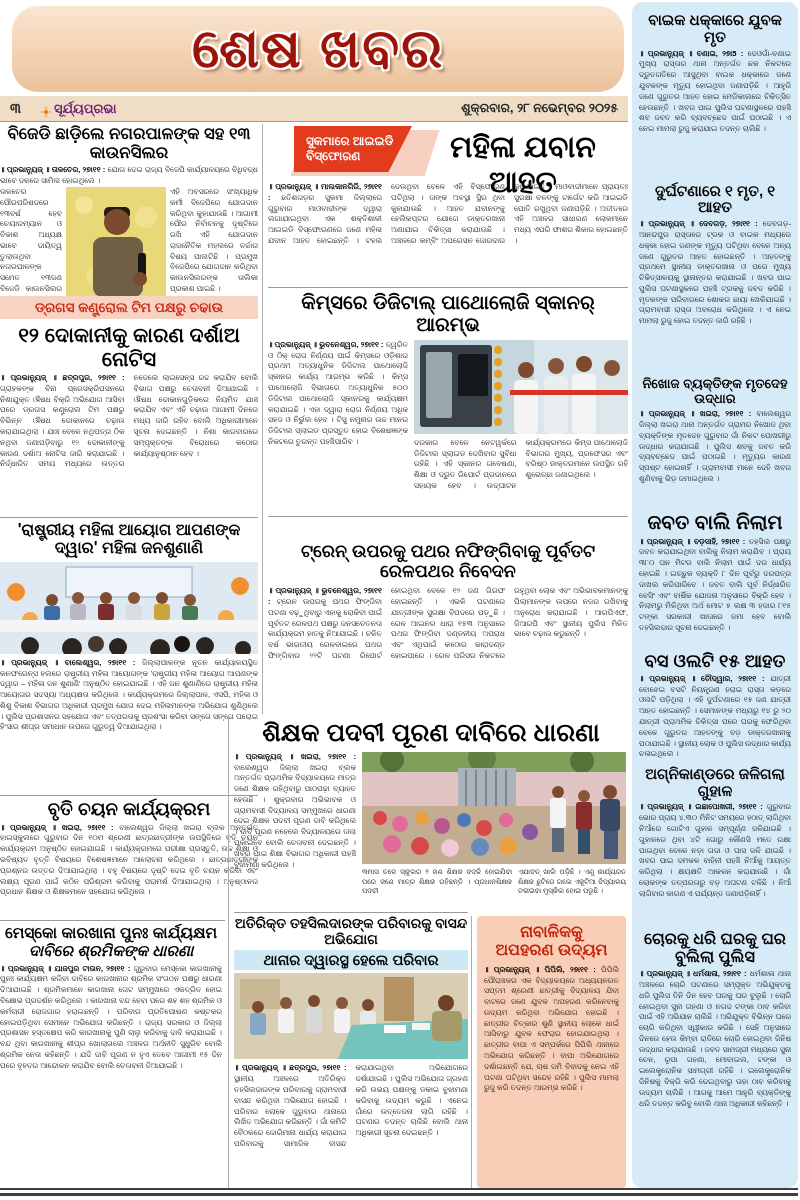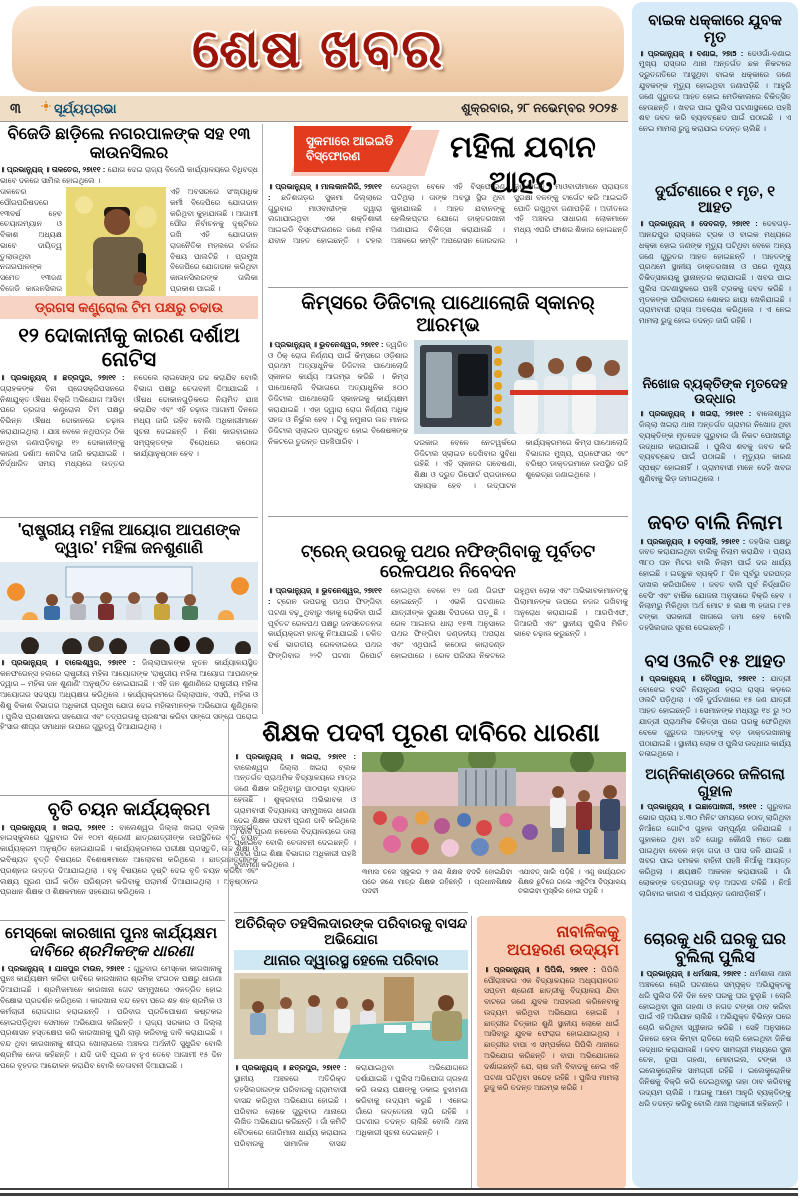--- a/index.html
+++ b/index.html
@@ -9,21 +9,21 @@
   
   .masthead{left:12px;top:6px;width:612px;height:86px;border-radius:26px;
     background:linear-gradient(180deg,#f9e6d2 0%,#f3d2b2 55%,#eac29c 100%);
     display:flex;align-items:center;justify-content:center;}
   .mast-title{font-size:54px;font-weight:bold;color:#9c1408;letter-spacing:2px;
     text-shadow:-2px -2px 0 #fff,2px -2px 0 #fff,-2px 2px 0 #fff,2px 2px 0 #fff,4px 4px 3px rgba(90,30,10,.45);}
   
   .folio{left:0;top:96px;width:628px;height:25px;background:#efddc6;display:flex;align-items:center;
     padding:0 10px;box-sizing:border-box;font-weight:bold;}
   .folio .pg{font-size:14px;color:#222;}
-  .folio .logo{margin-left:20px;font-size:13px;color:#0c4a6e;display:flex;align-items:flex-start;gap:3px;}
+  .folio .logo{margin-left:20px;font-size:13px;color:#701a75;display:flex;align-items:flex-end;gap:3px;}
   .folio .date{margin-left:auto;font-size:12.5px;color:#222;}
   
   .hl{font-weight:bold;color:#000;text-align:center;line-height:1.15;margin:0;}
   .body-txt{font-size:7.6px;line-height:1.42;text-align:justify;color:#1c1c1c;overflow:hidden;}
   .dl{font-weight:bold;color:#000;}
   .cols2{column-count:2;column-gap:9px;}
   .cols3{column-count:3;column-gap:9px;}
   .vrule{background:#adadad;width:1px;}
   .hrule{background:#9a9a9a;height:1px;}
   
@@ -353,21 +353,21 @@
     </svg>
     <p class="body-txt cols2" style="margin:4px 0 0 0;height:150px;">
       <span class="dl">॥ ପ୍ରଭାନ୍ୟୁଜ୍ ॥ ଛତ୍ରପୁର, ୨୭ା୧୧ :</span>
       <span>ସ୍ଥାନୀୟ ଅଞ୍ଚଳରେ ଅତିରିକ୍ତ ତହସିଲଦାରଙ୍କ ପରିବାରକୁ ଗ୍ରାମବାସୀ ବାସନ୍ଦ କରିଥିବା ଅଭିଯୋଗ ହୋଇଛି । ପରିବାର ଲୋକେ ଗୁରୁବାର ଥାନାରେ ଲିଖିତ ଅଭିଯୋଗ କରିଛନ୍ତି । ଗାଁ କମିଟି ବୈଠକରେ ଜୋରିମାନା ଧାର୍ଯ୍ୟ କରାଯାଇ ପରିବାରକୁ ସାମାଜିକ ବାସନ୍ଦ କରାଯାଇଥିବା ଅଭିଯୋଗରେ ଦର୍ଶାଯାଇଛି । ପୁଲିସ ଅଭିଯୋଗ ଗ୍ରହଣ କରି ଉଭୟ ପକ୍ଷଙ୍କୁ ଡକାଇ ବୁଝାମଣା କରିବାକୁ ଉଦ୍ୟମ କରୁଛି । ଏନେଇ ଗାଁରେ ଉତ୍ତେଜନା ଲାଗି ରହିଛି । ଘଟଣାର ତଦନ୍ତ ଚାଲିଛି ବୋଲି ଥାନା ଅଧିକାରୀ ସୂଚନା ଦେଇଛନ୍ତି ।</span>
     </p>
   </div>
 
   <div class="abs vrule" style="left:471px;top:916px;height:272px;"></div>
 
   <div class="abs pinkbox" style="left:477px;top:916px;width:149px;height:272px;">
-    <h2 class="hl" style="font-size:16px;text-align:right;">
+    <h2 class="hl" style="font-size:16px;">
       <span style="display:block;">ନାବାଳିକକୁ</span>
       <span style="display:block;">ଅପହରଣ ଉଦ୍ୟମ</span>
     </h2>
     <p class="body-txt" style="margin:5px 0 0 0;height:212px;">
       <span class="dl">॥ ପ୍ରଭାନ୍ୟୁଜ୍ ॥ ପିପିଲି, ୨୭ା୧୧ :</span>
       <span>ପିପିଲି ପୌରାଞ୍ଚଳର ଏକ ବିଦ୍ୟାଳୟରେ ଅଧ୍ୟୟନରତ ସପ୍ତମ ଶ୍ରେଣୀ ଛାତ୍ରୀକୁ ବିଦ୍ୟାଳୟ ଯିବା ବାଟରେ ଜଣେ ଯୁବକ ଅପହରଣ କରିନେବାକୁ ଉଦ୍ୟମ କରିଥିବା ଅଭିଯୋଗ ହୋଇଛି । ଛାତ୍ରୀର ଚିତ୍କାର ଶୁଣି ସ୍ଥାନୀୟ ଲୋକେ ଧାଇଁ ଆସିବାରୁ ଯୁବକ ଫେରାର ହୋଇଯାଇଥିଲା । ଛାତ୍ରୀର ବାପା ଏ ସମ୍ପର୍କରେ ପିପିଲି ଥାନାରେ ଅଭିଯୋଗ କରିଛନ୍ତି । ବାପା ଅଭିଯୋଗରେ ଦର୍ଶାଇଛନ୍ତି ଯେ, ଚାଷ ଜମି ବିବାଦକୁ ନେଇ ଏହି ଘଟଣା ଘଟିଥିବା ସନ୍ଦେହ ରହିଛି । ପୁଲିସ ମାମଲା ରୁଜୁ କରି ତଦନ୍ତ ଆରମ୍ଭ କରିଛି ।</span>
     </p>
   </div>
 
   <div class="abs sidebar">

